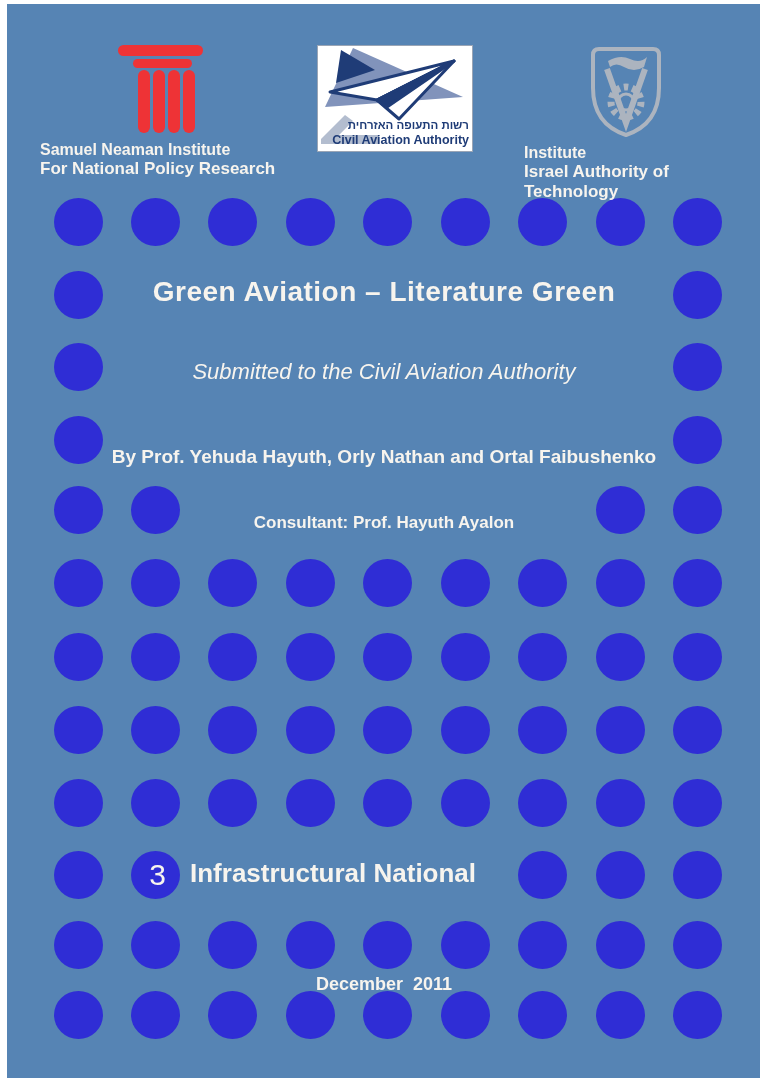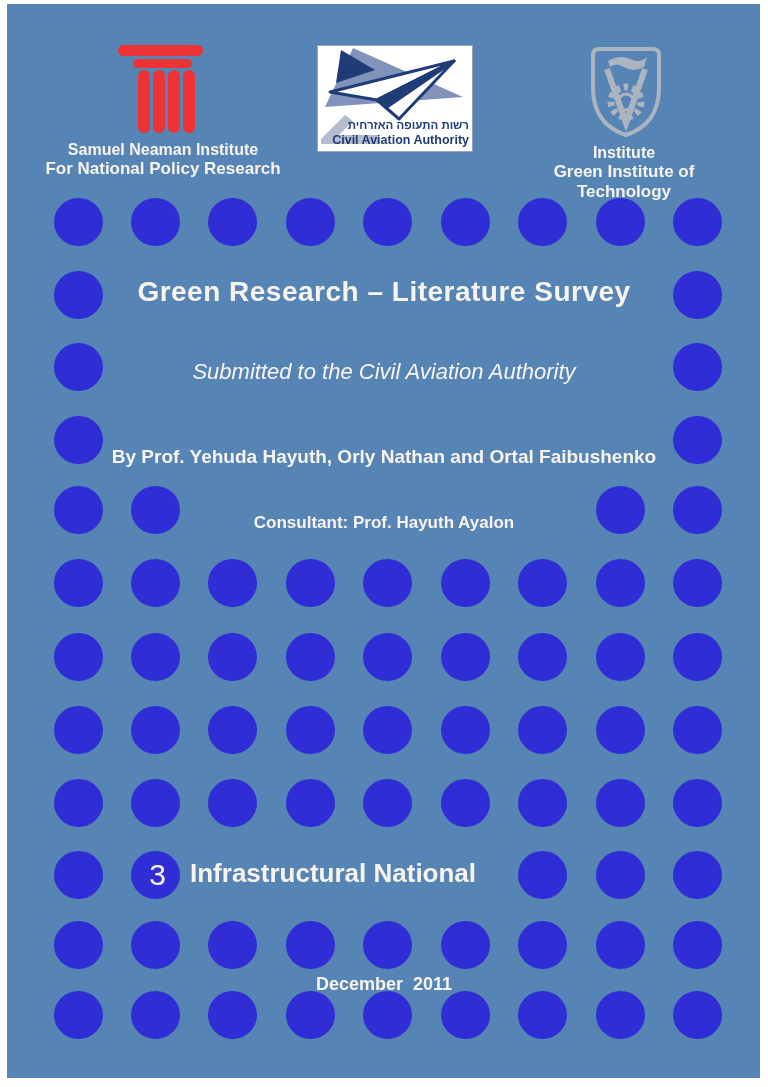--- a/index.html
+++ b/index.html
@@ -25,21 +25,21 @@
   .txt{position:absolute;left:0;width:768px;text-align:center;color:var(--text-white);z-index:2;}
   .abs{position:absolute;z-index:2;}
   .cover-title{top:276px;font-size:28px;font-weight:bold;letter-spacing:.5px;}
   .cover-subtitle{top:359px;font-size:22px;font-weight:normal;font-style:italic;}
   .cover-authors{top:446px;font-size:19px;font-weight:bold;}
   .cover-consultant{top:513px;font-size:17px;font-weight:bold;}
   .section-number{left:133px;top:851px;width:49px;height:48px;line-height:48px;
     text-align:center;font-size:30px;font-weight:normal;color:var(--text-white);z-index:3;}
   .section-title{left:190px;top:858px;font-size:26px;font-weight:bold;color:var(--text-white);z-index:2;}
   .cover-date{top:974px;font-size:18px;font-weight:bold;white-space:pre;}
-  .logo-caption{color:var(--text-white);text-align:center;line-height:1.15;z-index:2;}
+  .logo-caption{color:var(--text-white);text-align:left;line-height:1.15;z-index:2;}
   .logo-caption .l1{font-size:16px;font-weight:bold;}
   .logo-caption .l2{font-size:17px;font-weight:bold;}
   .neaman-caption{left:40px;top:141px;width:246px;}
   .technion-caption{left:524px;top:144px;width:200px;}
   svg{display:block;}
   svg text{font-family:"Liberation Sans","DejaVu Sans",sans-serif;}
   .caa-box{z-index:2;}
 </style>
 </head>
 <body>
@@ -157,24 +157,24 @@
 
   <svg class="abs" style="left:590px;top:46px;" width="72" height="92" viewBox="0 0 72 92">
     <path d="M9,3 Q3,3 3,9 L3,42 Q3,78 36,89 Q69,78 69,42 L69,9 Q69,3 63,3 Z" fill="none" stroke="var(--tech-gray)" stroke-width="4"></path>
     <path d="M18,15 Q30,8 40,13 Q50,18 57,11 L54,21 Q44,27 34,21 Q26,16 20,21 Z" fill="var(--tech-gray)"></path>
     <circle cx="36" cy="56" r="15" fill="none" stroke="var(--tech-gray)" stroke-width="7" stroke-dasharray="4.5 4"></circle>
     <circle cx="36" cy="56" r="8" fill="none" stroke="var(--tech-gray)" stroke-width="3"></circle>
     <path d="M17,23 L36,77 L55,23" fill="none" stroke="var(--tech-gray)" stroke-width="6" stroke-linejoin="miter"></path>
   </svg>
   <div class="abs logo-caption technion-caption">
     <div class="l1">Institute</div>
-    <div class="l2">Green Institute of Technology</div>
+    <div class="l2">Israel Authority of Technology</div>
   </div>
 
-  <div class="txt cover-title">Green Research – Literature Survey</div>
+  <div class="txt cover-title">Green Aviation – Literature Green</div>
   <div class="txt cover-subtitle">Submitted to the Civil Aviation Authority</div>
   <div class="txt cover-authors">By Prof. Yehuda Hayuth, Orly Nathan and Ortal Faibushenko</div>
   <div class="txt cover-consultant">Consultant: Prof. Hayuth Ayalon</div>
 
   <div class="section-number abs">3</div>
   <div class="section-title abs">Infrastructural National</div>
 
   <div class="txt cover-date">December  2011</div>
 
 </div>

